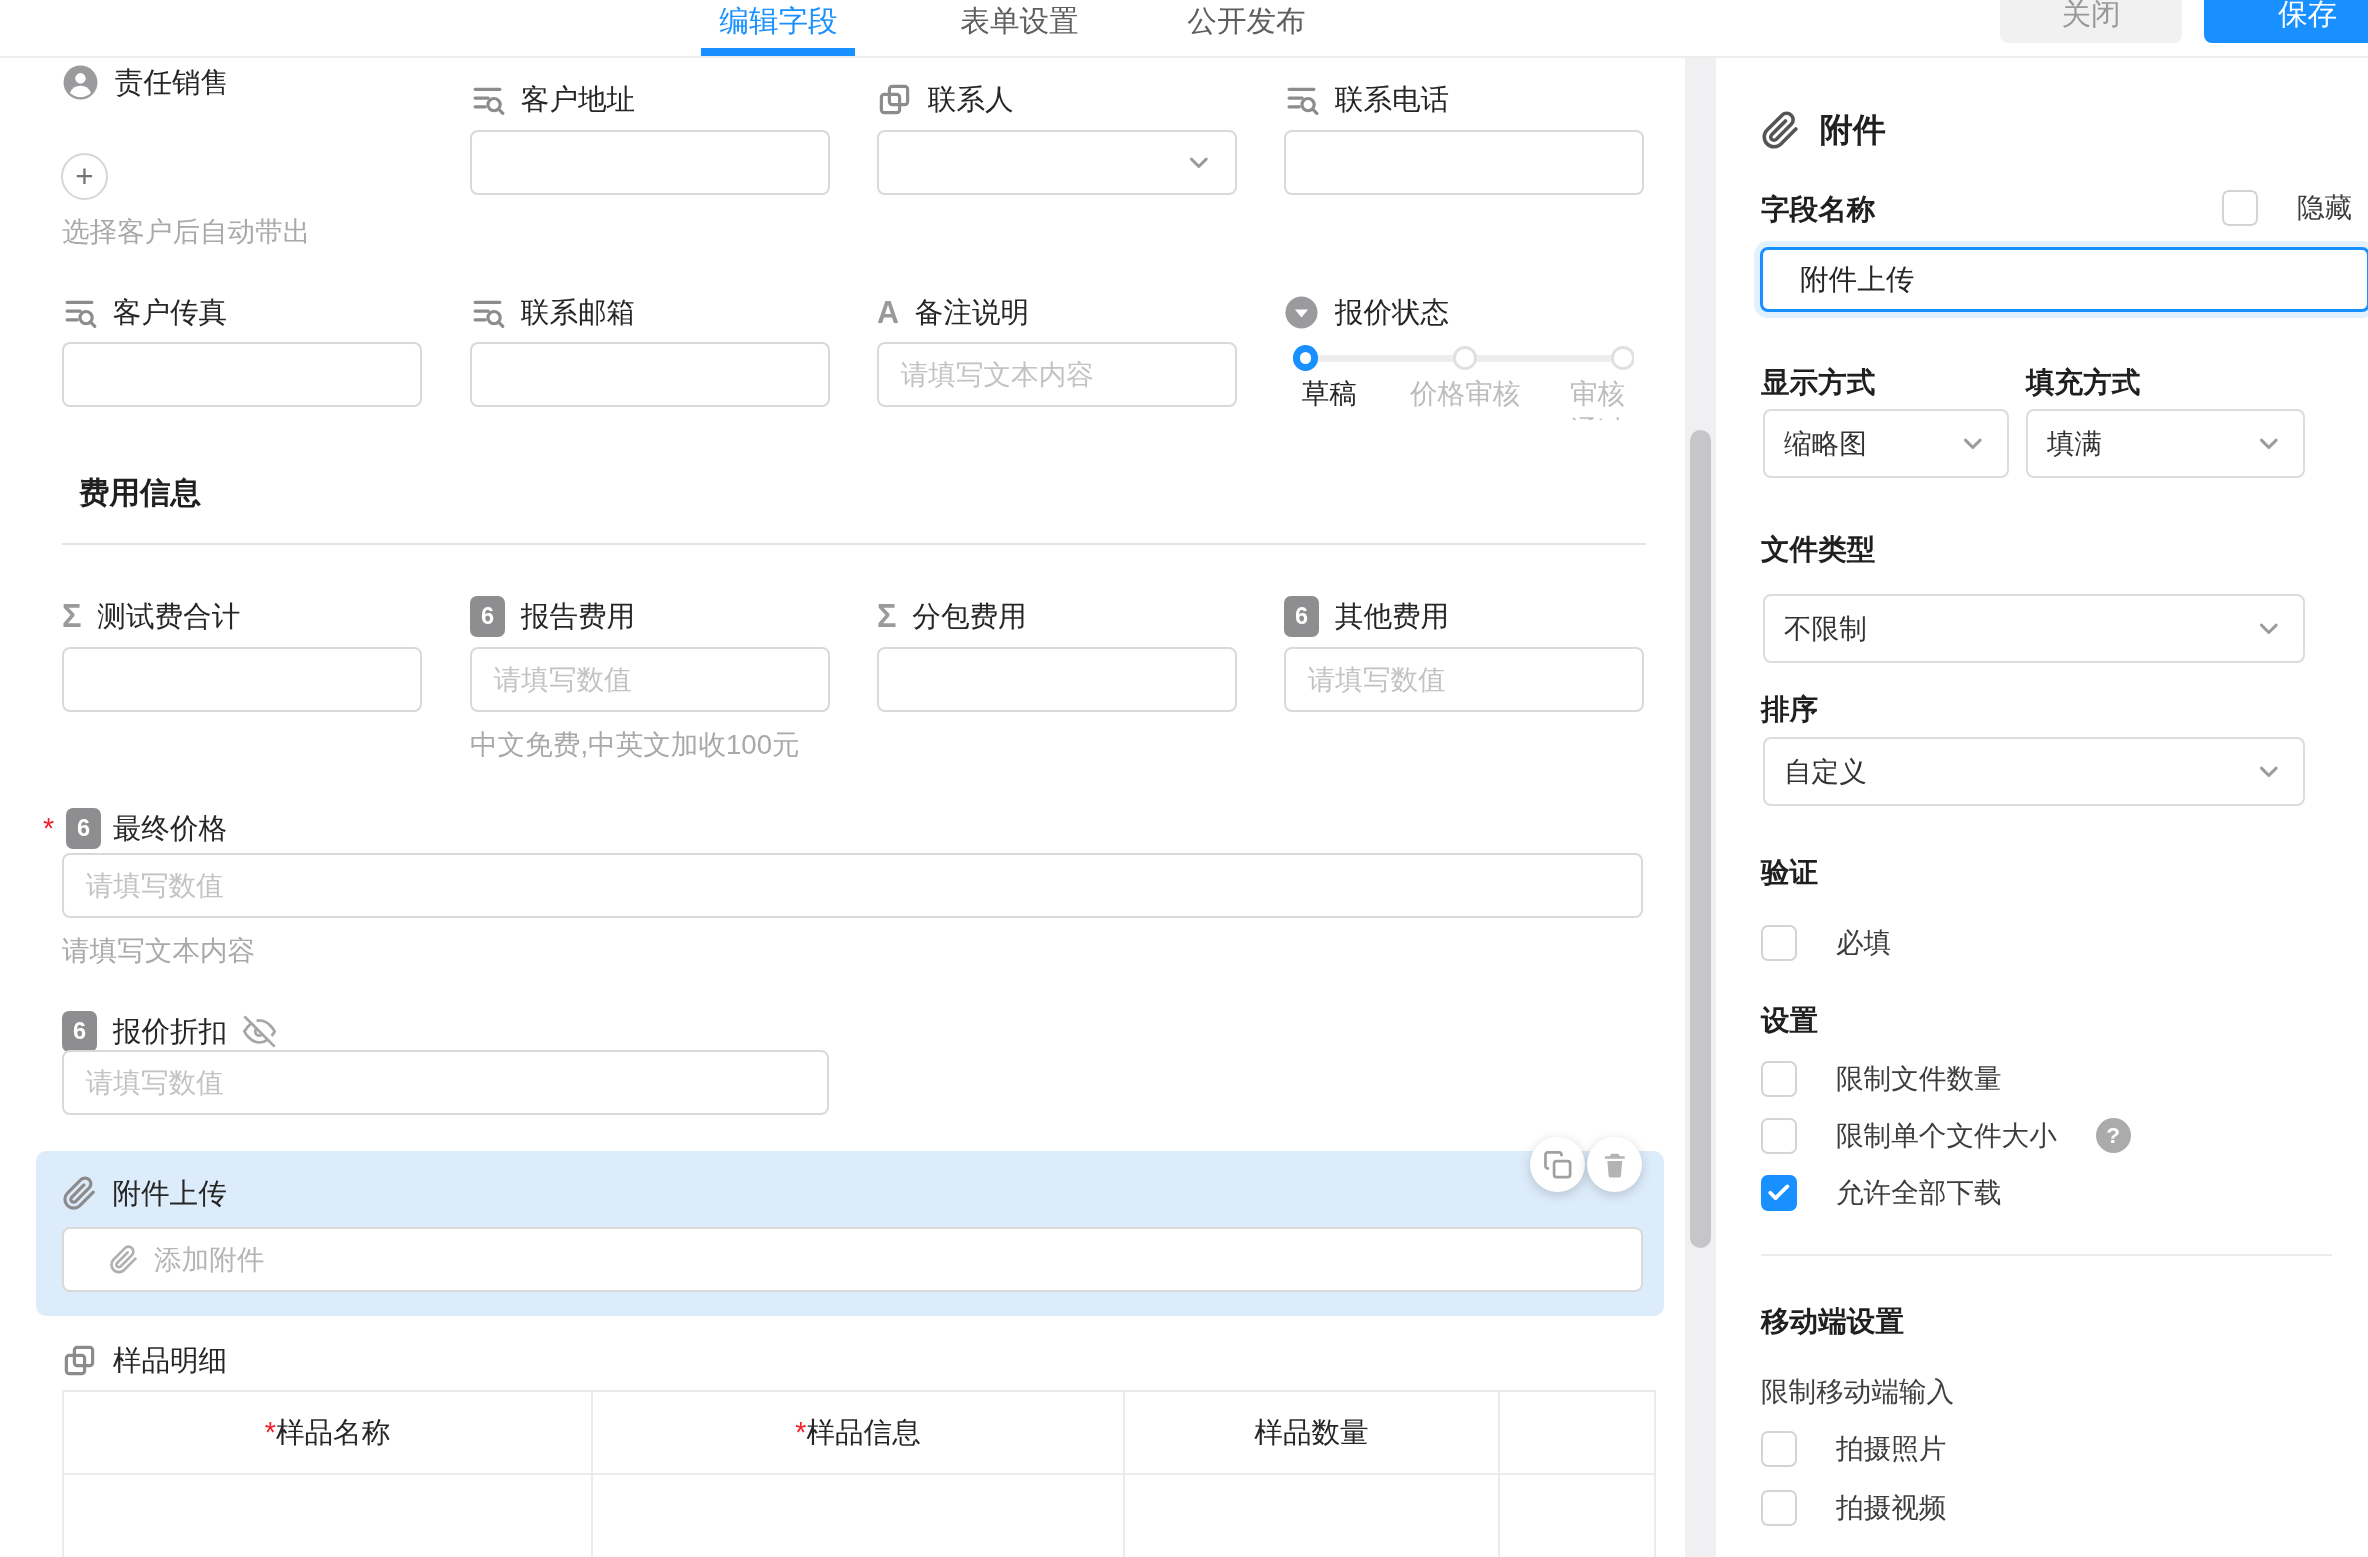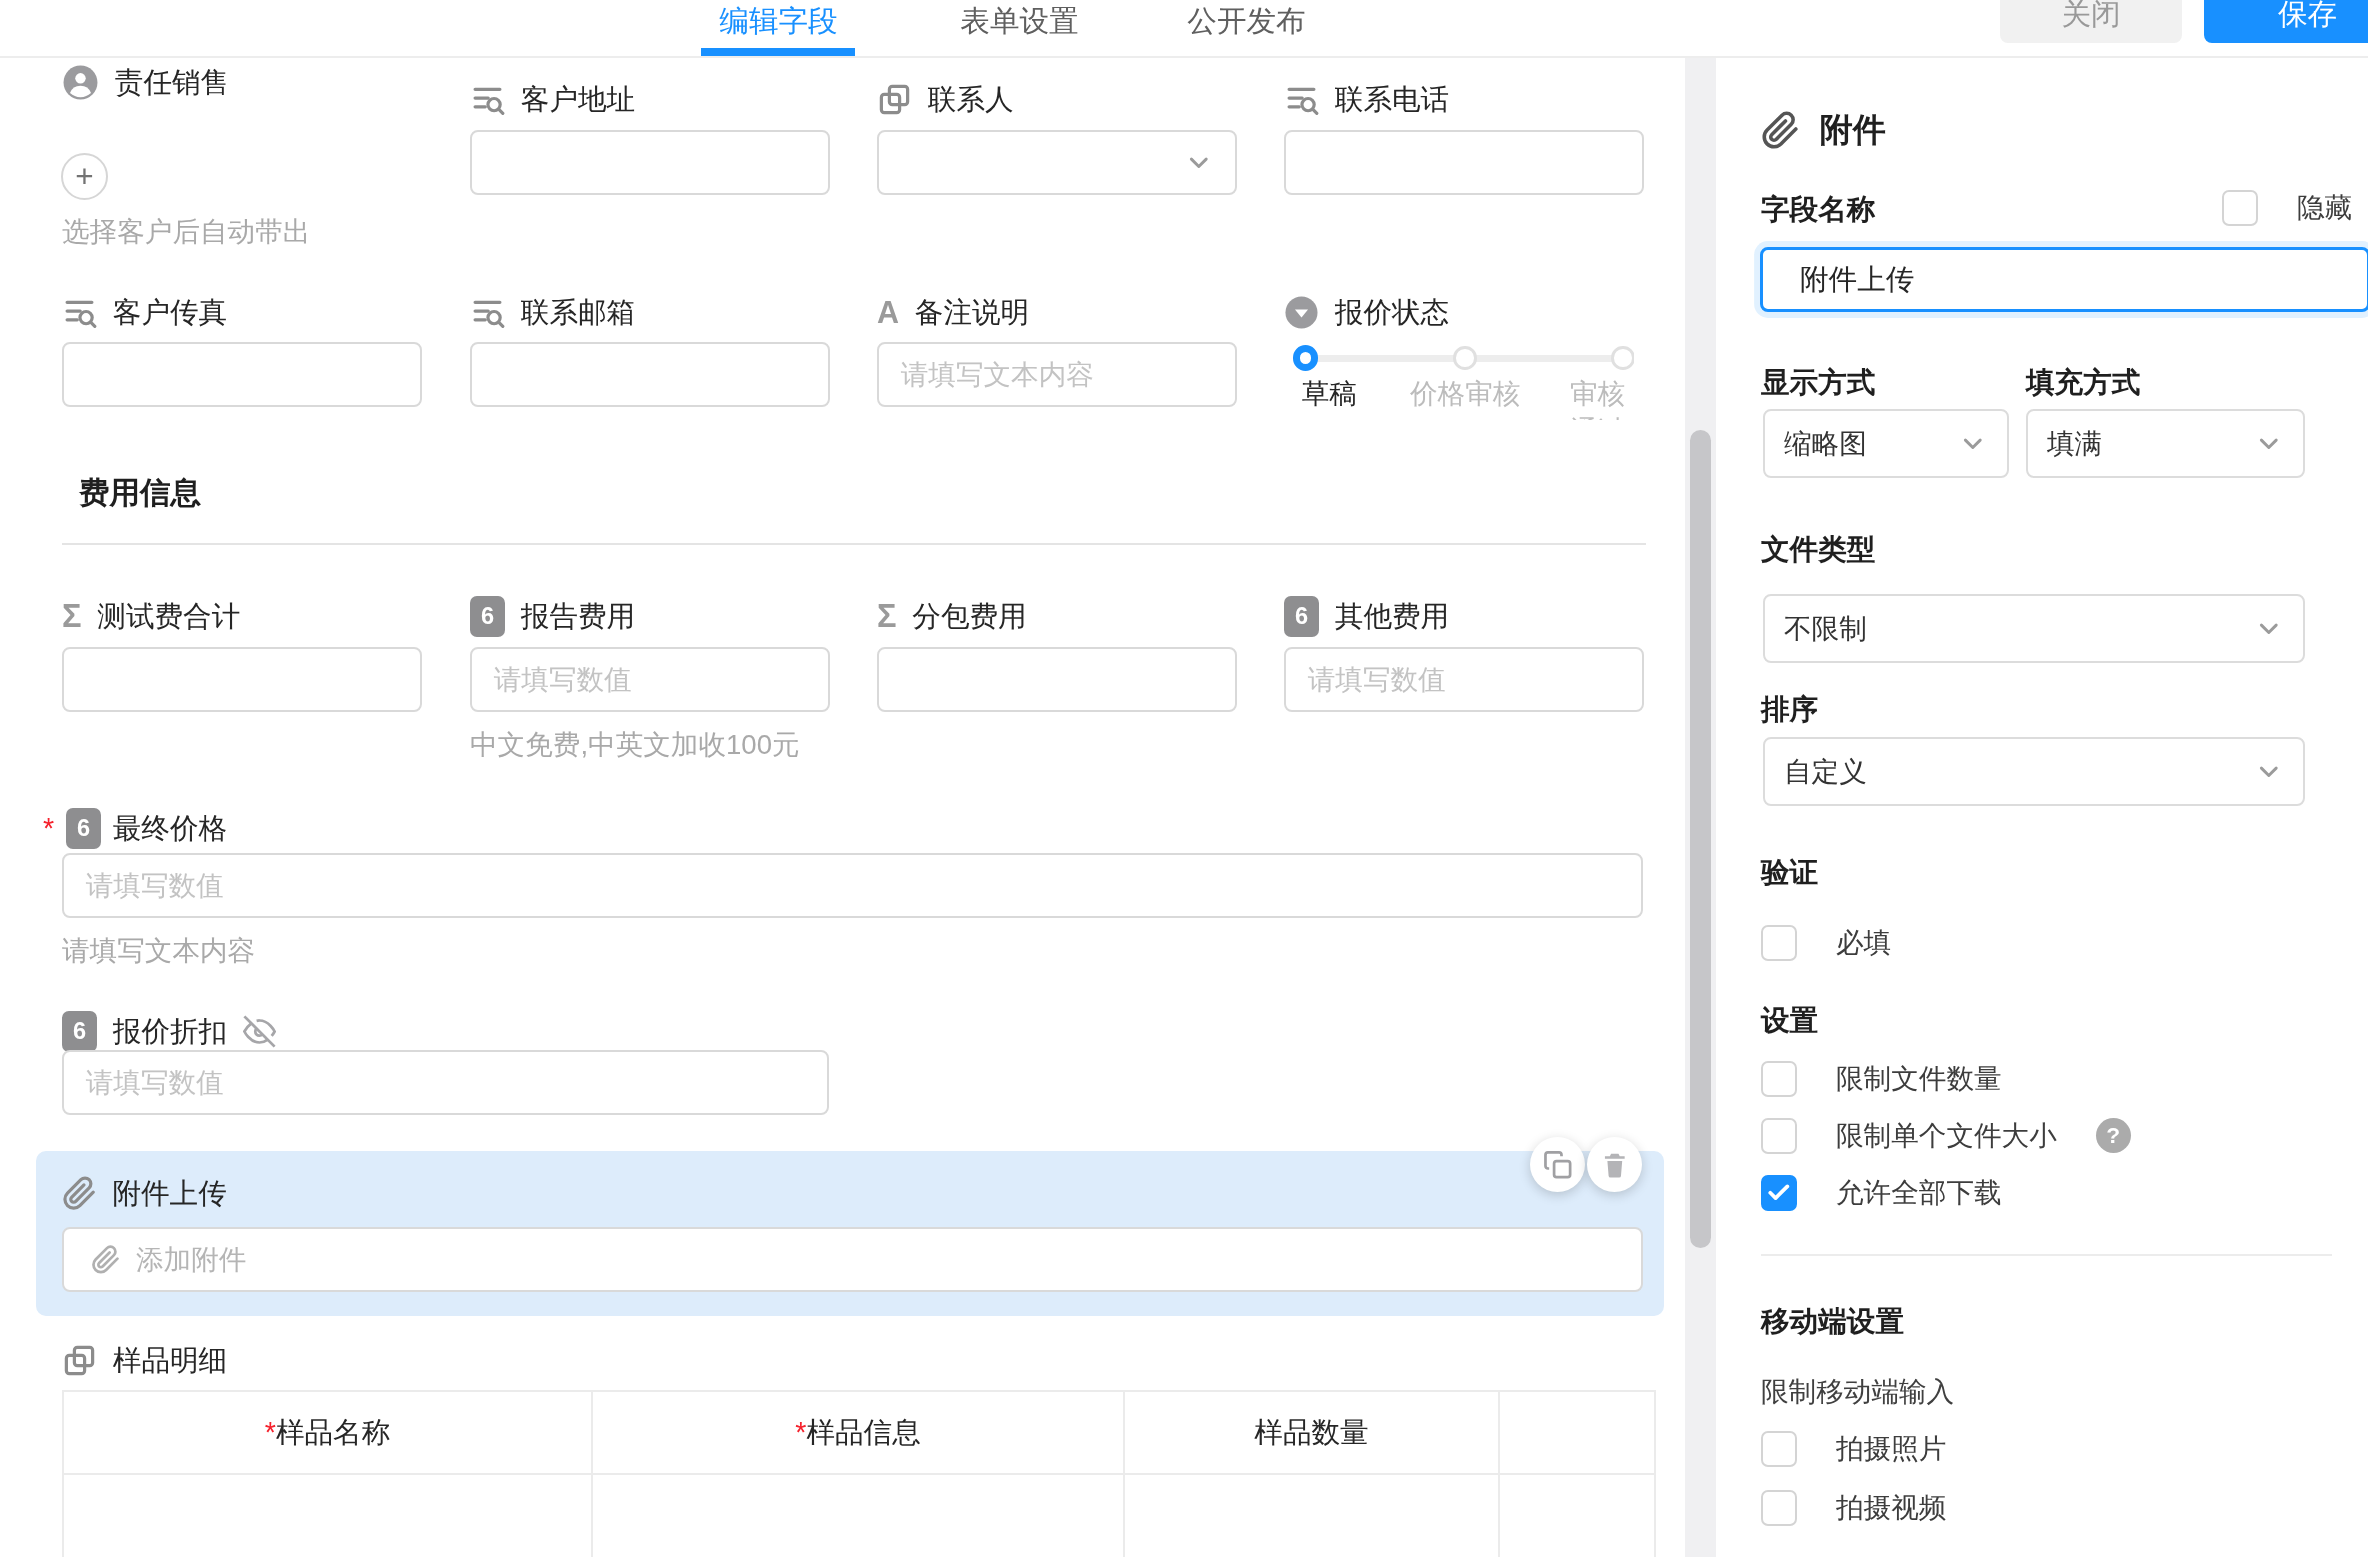--- a/index.html
+++ b/index.html
@@ -42,21 +42,21 @@
   .slider-wrap{position:absolute;left:1284px;top:292px;width:350px;height:128px;overflow:hidden;}
   .sl-track{position:absolute;left:21.7px;top:63px;width:318px;height:6.9px;border-radius:3.9px;background:#ededed;}
   .sl-dot{position:absolute;top:54px;width:23.6px;height:23.6px;border-radius:50%;background:#fff;border:3.9px solid #e0e0e0;box-sizing:border-box;}
   .sl-dot.active{width:25.6px;height:25.6px;border:7.9px solid #1890ff;top:53px;}
   .sl-lab{position:absolute;top:83px;font-size:27.6px;color:#bcbcbc;}
   .sl-lab.current{color:#262626;}
 
   
   .sel-block{position:absolute;left:36px;top:1151px;width:1628px;height:165px;background:#ddecfb;border-radius:9.9px;}
   .add-box{position:absolute;left:25.6px;top:76px;width:1581px;height:65px;background:#fff;border:2px solid #d9d9d9;border-radius:7.9px;
-    box-sizing:border-box;display:flex;align-items:center;gap:15.8px;padding:0 27px;font-size:27.6px;color:#b5b5b5;}
+    box-sizing:border-box;display:flex;align-items:center;gap:15.8px;padding:0 45px;font-size:27.6px;color:#b5b5b5;}
   .circ{position:absolute;width:55px;height:55px;border-radius:50%;background:#fff;box-shadow:0 3px 11.8px rgba(0,0,0,.18);
     display:flex;align-items:center;justify-content:center;cursor:pointer;}
 
   
   .smp-table{position:absolute;left:62px;top:1390px;width:1584px;border-collapse:collapse;background:#fff;table-layout:fixed;}
   .smp-table th,.smp-table td{border:2px solid #ebebeb;font-size:28.6px;font-weight:400;color:#262626;text-align:center;padding:0;}
   .smp-table th{height:81px;}
   .smp-table td{height:89px;}
 
   

